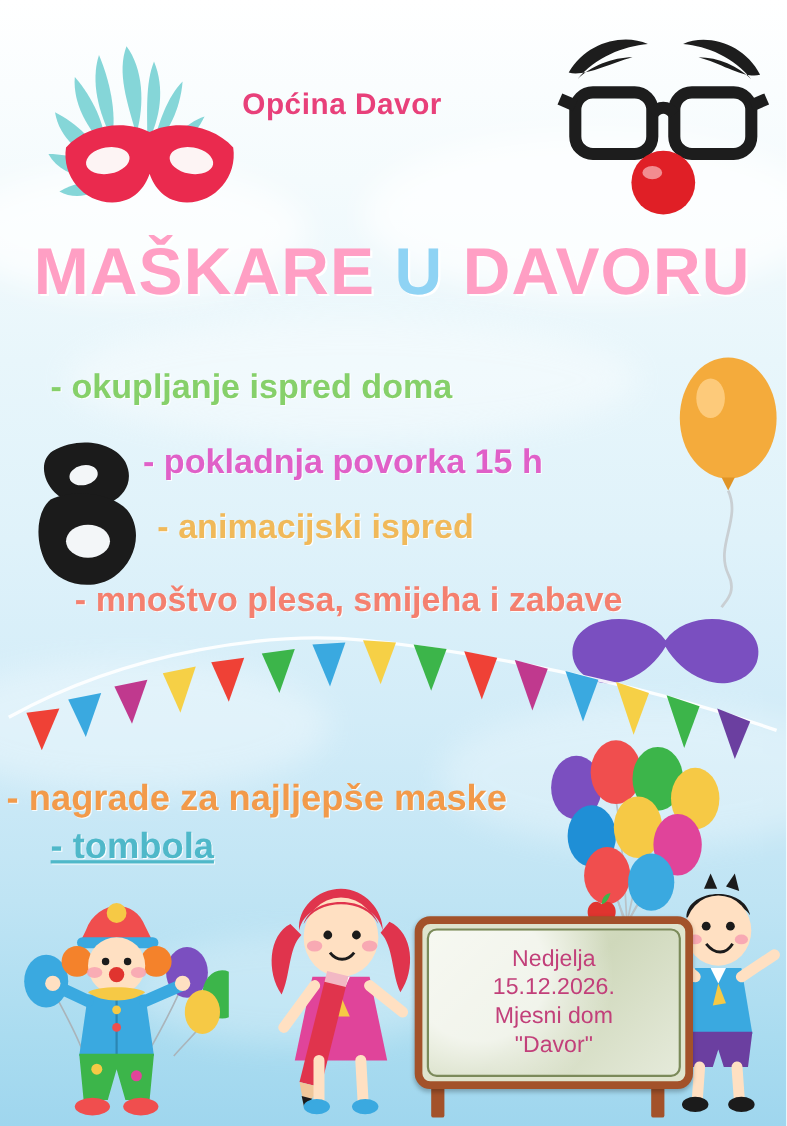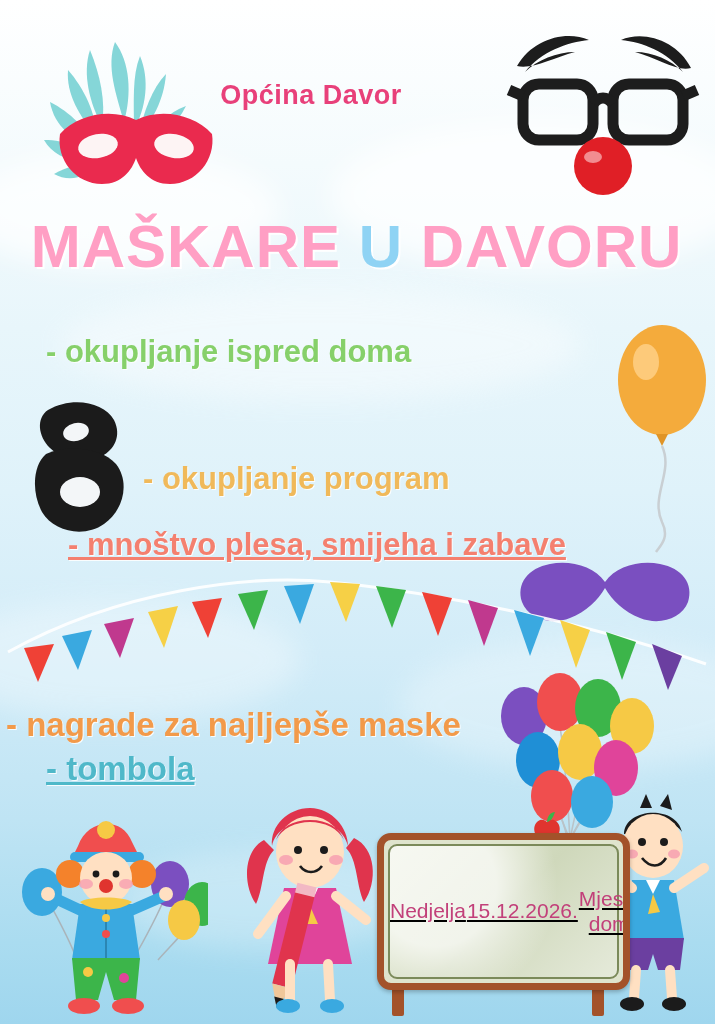--- a/index.html
+++ b/index.html
@@ -55,21 +55,21 @@
   .line {
     position: absolute;
     font-size: 31px;
     font-weight: bold;
     white-space: nowrap;
     text-shadow: 1px 1px 0 rgba(255,255,255,0.85);
   }
   .l1 { top: 334px; left: 46px;  color: #86d06a; }
   .l2 { top: 402px; left: 130px; color: #e060c8; }
   .l3 { top: 461px; left: 143px; color: #f0b95a; }
-  .l4 { top: 527px; left: 68px;  color: #f4806f; text-decoration: underline; }
+  .l4 { top: 527px; left: 68px;  color: #f4806f; }
   .l5 { top: 695px; left: 6px;   color: #f29a4a; font-size: 33px; margin-top: 11px; }
   .l6 { top: 750px; left: 46px;  color: #4fb8c9; font-size: 33px; text-decoration: underline; }
 
   
   .sign {
     position: absolute;
     left: 377px;
     top: 833px;
     width: 239px;
     height: 143px;
@@ -81,24 +81,24 @@
   }
   .sign-inner {
     position: absolute;
     inset: 4px;
     border: 2px solid #7b8a5a;
     border-radius: 9px;
     background:
       radial-gradient(circle at 20% 30%, rgba(255,255,255,0.7) 0 30%, rgba(0,0,0,0) 60%),
       linear-gradient(135deg, #e2e8d0 0%, #cfd8bb 50%, #e5eada 100%);
     display: flex;
-    flex-direction: row;
+    flex-direction: column;
     align-items: center;
+    justify-content: center;
     gap: 1px;
-    text-decoration: underline;
   }
   .sign-inner div {
     font-size: 21px;
     color: #c2407a;
     font-weight: normal;
     line-height: 1.18;
     text-align: center;
   }
   .sign-post {
     position: absolute;
@@ -154,21 +154,22 @@
 
   <div class="organizer">Općina Davor</div>
 
   <div class="title">
     <span class="w1">MAŠKARE</span>
     <span class="w2">U</span>
     <span class="w3">DAVORU</span>
   </div>
 
   <div class="line l1">- okupljanje ispred doma</div>
-  <div class="line l3">- okupljanje program</div>
+  <div class="line l2">- pokladnja povorka 15 h</div>
+  <div class="line l3">- animacijski ispred</div>
   <div class="line l4">- mnoštvo plesa, smijeha i zabave</div>
   <div class="line l5">- nagrade za najljepše maske</div>
   <div class="line l6">- tombola</div>
 
   <svg class="art" style="left:18px; top:392px;" width="130" height="155" viewBox="0 0 130 155">
     <path d="M30 18 C54 4 86 10 96 28 C104 44 96 58 84 64 C70 72 44 68 32 56 C20 44 18 26 30 18Z" fill="#1b1b1b"></path>
     <path d="M28 62 C50 52 84 56 98 72 C112 90 106 118 86 132 C66 146 36 140 24 120 C14 102 14 74 28 62Z" fill="#1b1b1b"></path>
     <ellipse cx="58" cy="40" rx="13" ry="9" transform="rotate(-12 58 40)" fill="#f3f6f8"></ellipse>
     <ellipse cx="62" cy="100" rx="20" ry="15" fill="#f3f6f8"></ellipse>
   </svg>

